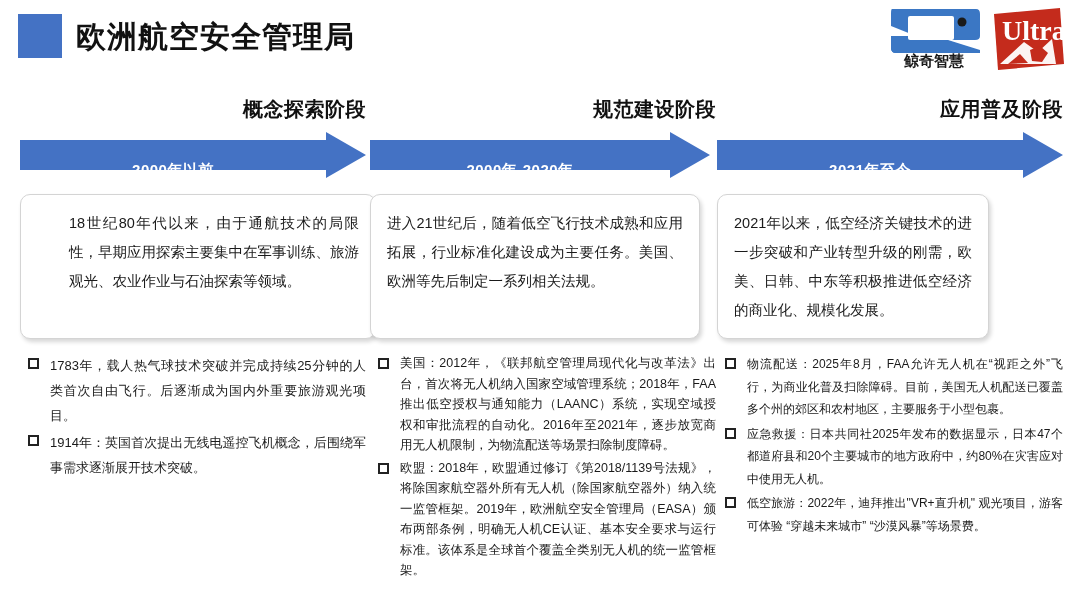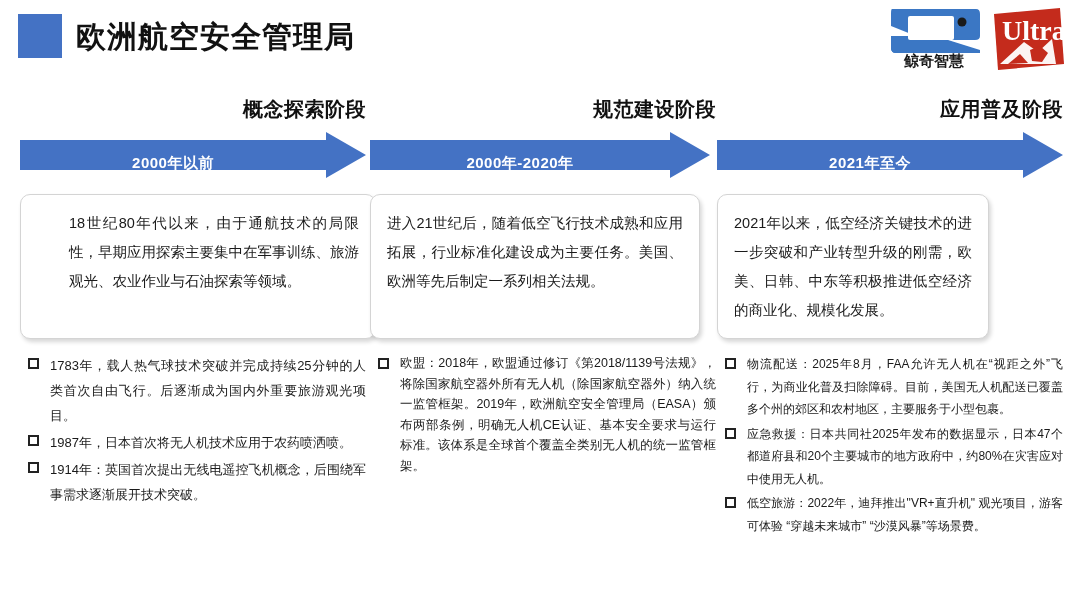--- a/index.html
+++ b/index.html
@@ -42,21 +42,21 @@
 
   .phase-title{
     text-align:right;font-size:20px;font-weight:bold;color:#111;
     line-height:26px;height:26px;letter-spacing:0.5px;
   }
 
   
   .arrow-wrap{position:relative;height:46px;margin-top:10px;}
   .arrow-wrap svg{position:absolute;left:0;top:0;}
   .arrow-label{
-    position:absolute;left:0;top:8px;width:300px;height:46px;
+    position:absolute;left:0;top:15px;width:300px;height:46px;
     display:flex;align-items:center;justify-content:center;
     color:#ffffff;font-size:15px;font-weight:bold;letter-spacing:0.5px;
   }
   .col-1 .arrow-label{width:306px;}
   .col-2 .arrow-label{width:300px;}
   .col-3 .arrow-label{width:306px;}
 
   
   .card{
     margin-top:16px;
@@ -129,41 +129,41 @@
     </svg>
     <div class="arrow-label">2000年以前</div>
   </div>
 
   <div class="card">
     <p>18世纪80年代以来，由于通航技术的局限性，早期应用探索主要集中在军事训练、旅游观光、农业作业与石油探索等领域。</p>
   </div>
 
   <ul class="bullets">
     <li><span class="sq"></span><span>1783年，载人热气球技术突破并完成持续25分钟的人类首次自由飞行。后逐渐成为国内外重要旅游观光项目。</span></li>
-    <li><span class="sq"></span><span>1987年，日本首次将无人机技术应用于农药喷洒喷。</span></li>
+    <li><span class="sq"></span></li>
     <li><span class="sq"></span><span>1914年：英国首次提出无线电遥控飞机概念，后围绕军事需求逐渐展开技术突破。</span></li>
   </ul>
 </div>
 
 <div class="col col-2">
   <div class="phase-title">规范建设阶段</div>
 
   <div class="arrow-wrap">
     <svg width="340" height="46" viewBox="0 0 340 46">
       <path d="M0 8 L300 8 L300 0 L340 23 L300 46 L300 38 L0 38 Z" fill="#4472C4"></path>
     </svg>
     <div class="arrow-label">2000年-2020年</div>
   </div>
 
   <div class="card">
     <p>进入21世纪后，随着低空飞行技术成熟和应用拓展，行业标准化建设成为主要任务。美国、欧洲等先后制定一系列相关法规。</p>
   </div>
 
   <ul class="bullets">
-    <li><span class="sq"></span></li>
+    <li><span class="sq"></span><span>美国：2012年，《联邦航空管理局现代化与改革法》出台，首次将无人机纳入国家空域管理系统；2018年，FAA推出低空授权与通知能力（LAANC）系统，实现空域授权和审批流程的自动化。2016年至2021年，逐步放宽商用无人机限制，为物流配送等场景扫除制度障碍。</span></li>
     <li><span class="sq"></span><span>欧盟：2018年，欧盟通过修订《第2018/1139号法规》，将除国家航空器外所有无人机（除国家航空器外）纳入统一监管框架。2019年，欧洲航空安全管理局（EASA）颁布两部条例，明确无人机CE认证、基本安全要求与运行标准。该体系是全球首个覆盖全类别无人机的统一监管框架。</span></li>
   </ul>
 </div>
 
 <div class="col col-3">
   <div class="phase-title">应用普及阶段</div>
 
   <div class="arrow-wrap">
     <svg width="346" height="46" viewBox="0 0 346 46">
       <path d="M0 8 L306 8 L306 0 L346 23 L306 46 L306 38 L0 38 Z" fill="#4472C4"></path>

